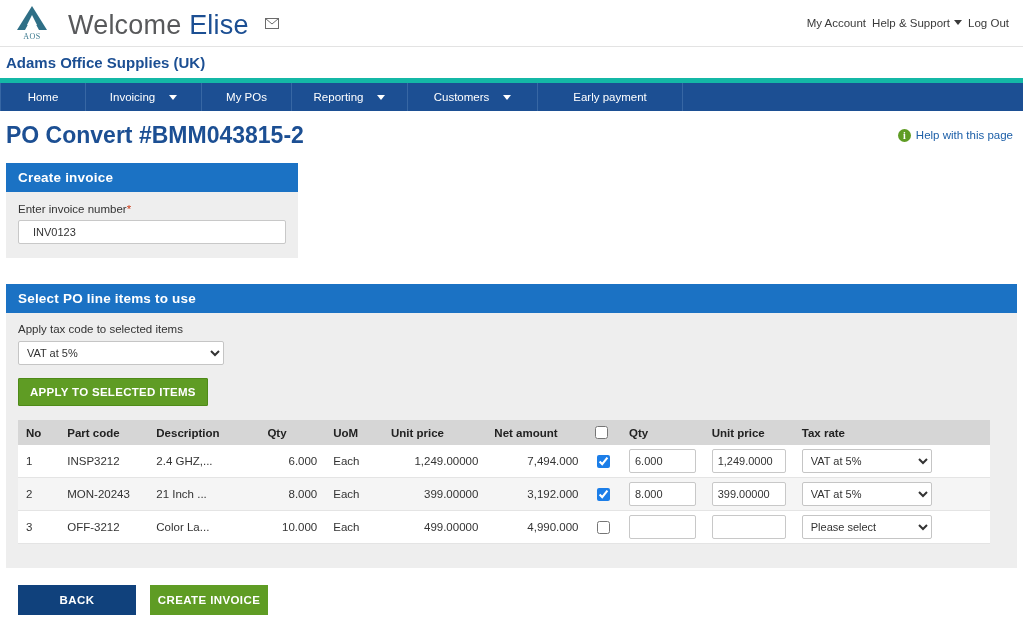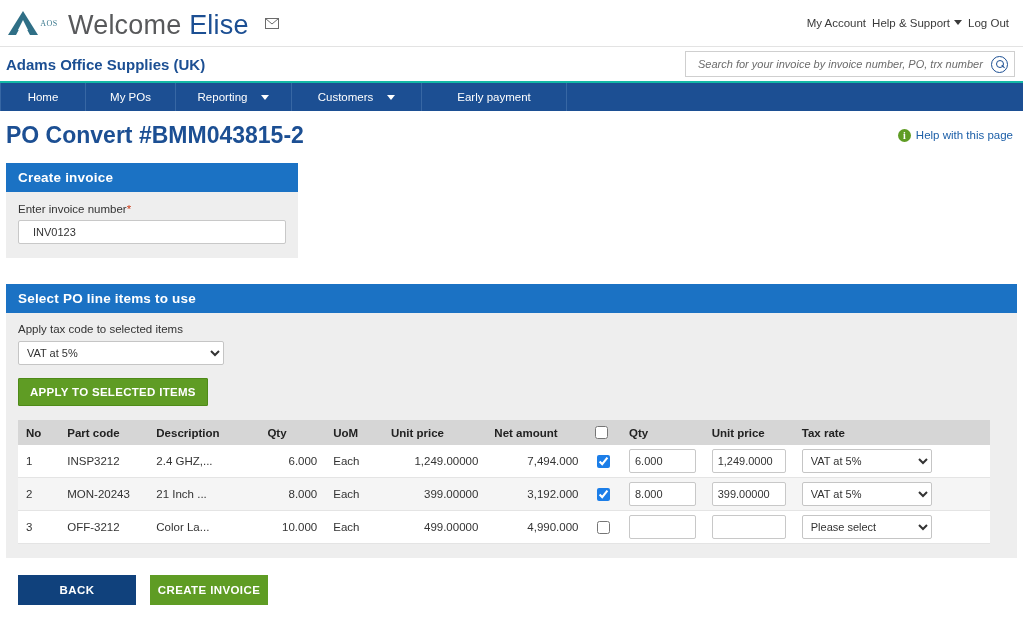--- a/index.html
+++ b/index.html
@@ -17,21 +17,21 @@
     position: relative;
     height: 47px;
     background: #ffffff;
     display: flex;
     align-items: center;
     border-bottom: 1px solid #e3e3e3;
   }
   .logo-wrap {
     width: 52px; height: 44px;
     margin-left: 6px;
-    display:flex; flex-direction:row; align-items:center; justify-content:center;
+    display:flex; flex-direction:column; align-items:center; justify-content:center;
   }
   .logo-mark { display:block; }
   .welcome {
     margin-left: 10px;
     font-size: 27px;
     color: #58595b;
     font-weight: 400;
     letter-spacing: .2px;
     white-space: nowrap;
   }
@@ -61,21 +61,21 @@
     vertical-align: 2px;
   }
 
   
   .companybar {
     position: relative;
     height: 36px;
     background:#fff;
     display:flex;
     align-items:center;
-    border-bottom: 2px solid #14b8a6;
+    border-bottom: 5px solid #14b8a6;
   }
   .company-name {
     margin-left: 6px;
     font-size: 15px;
     font-weight: bold;
     color:#1c4f93;
     white-space:nowrap;
   }
   .search-box {
     margin-left:auto;
@@ -221,21 +221,21 @@
     padding: 0 14px;
     font-family:"Liberation Sans", sans-serif;
     outline:none;
     border-radius:2px;
   }
 
   .po-panel {
     margin: 26px 6px 0 6px;
     width: 1011px;
   }
-  .po-body { padding: 10px 12px 14px 12px; }
+  .po-body { padding: 10px 12px 24px 12px; }
   .tax-label { font-size:11.5px; color:#333; margin-bottom:6px; }
   .tax-select {
     width: 206px;
     height: 24px;
     border:1px solid #c5c5c5;
     background:#fff;
     font-size:11px;
     color:#333;
     font-family:"Liberation Sans", sans-serif;
     padding: 0 4px;
@@ -384,29 +384,29 @@
     </div>
     <div class="top-links">
       <a href="#">My Account</a>
       <a href="#"><span>Help &amp; Support</span><span class="caret-down"></span></a>
       <a href="#">Log Out</a>
     </div>
   </div>
 
   <div class="companybar">
     <div class="company-name">Adams Office Supplies (UK)</div>
-    <div class="search-box">
-      <input type="text" placeholder="Search for your invoice by invoice number, PO, trx number" style="">
-      <div class="search-icon-btn"></div>
-    </div>
   </div>
 
   <div class="navbar">
     <div class="nav-item" style="width:86px">
       <span class="nav-label">Home</span>
+    </div>
+    <div class="nav-item" style="width:116px">
+      <span class="nav-label">Invoicing</span>
+      <span class="nav-caret"></span>
     </div>
     <div class="nav-item" style="width:90px">
       <span class="nav-label">My POs</span>
     </div>
     <div class="nav-item" style="width:116px">
       <span class="nav-label">Reporting</span>
       <span class="nav-caret"></span>
     </div>
     <div class="nav-item" style="width:130px">
       <span class="nav-label">Customers</span>

